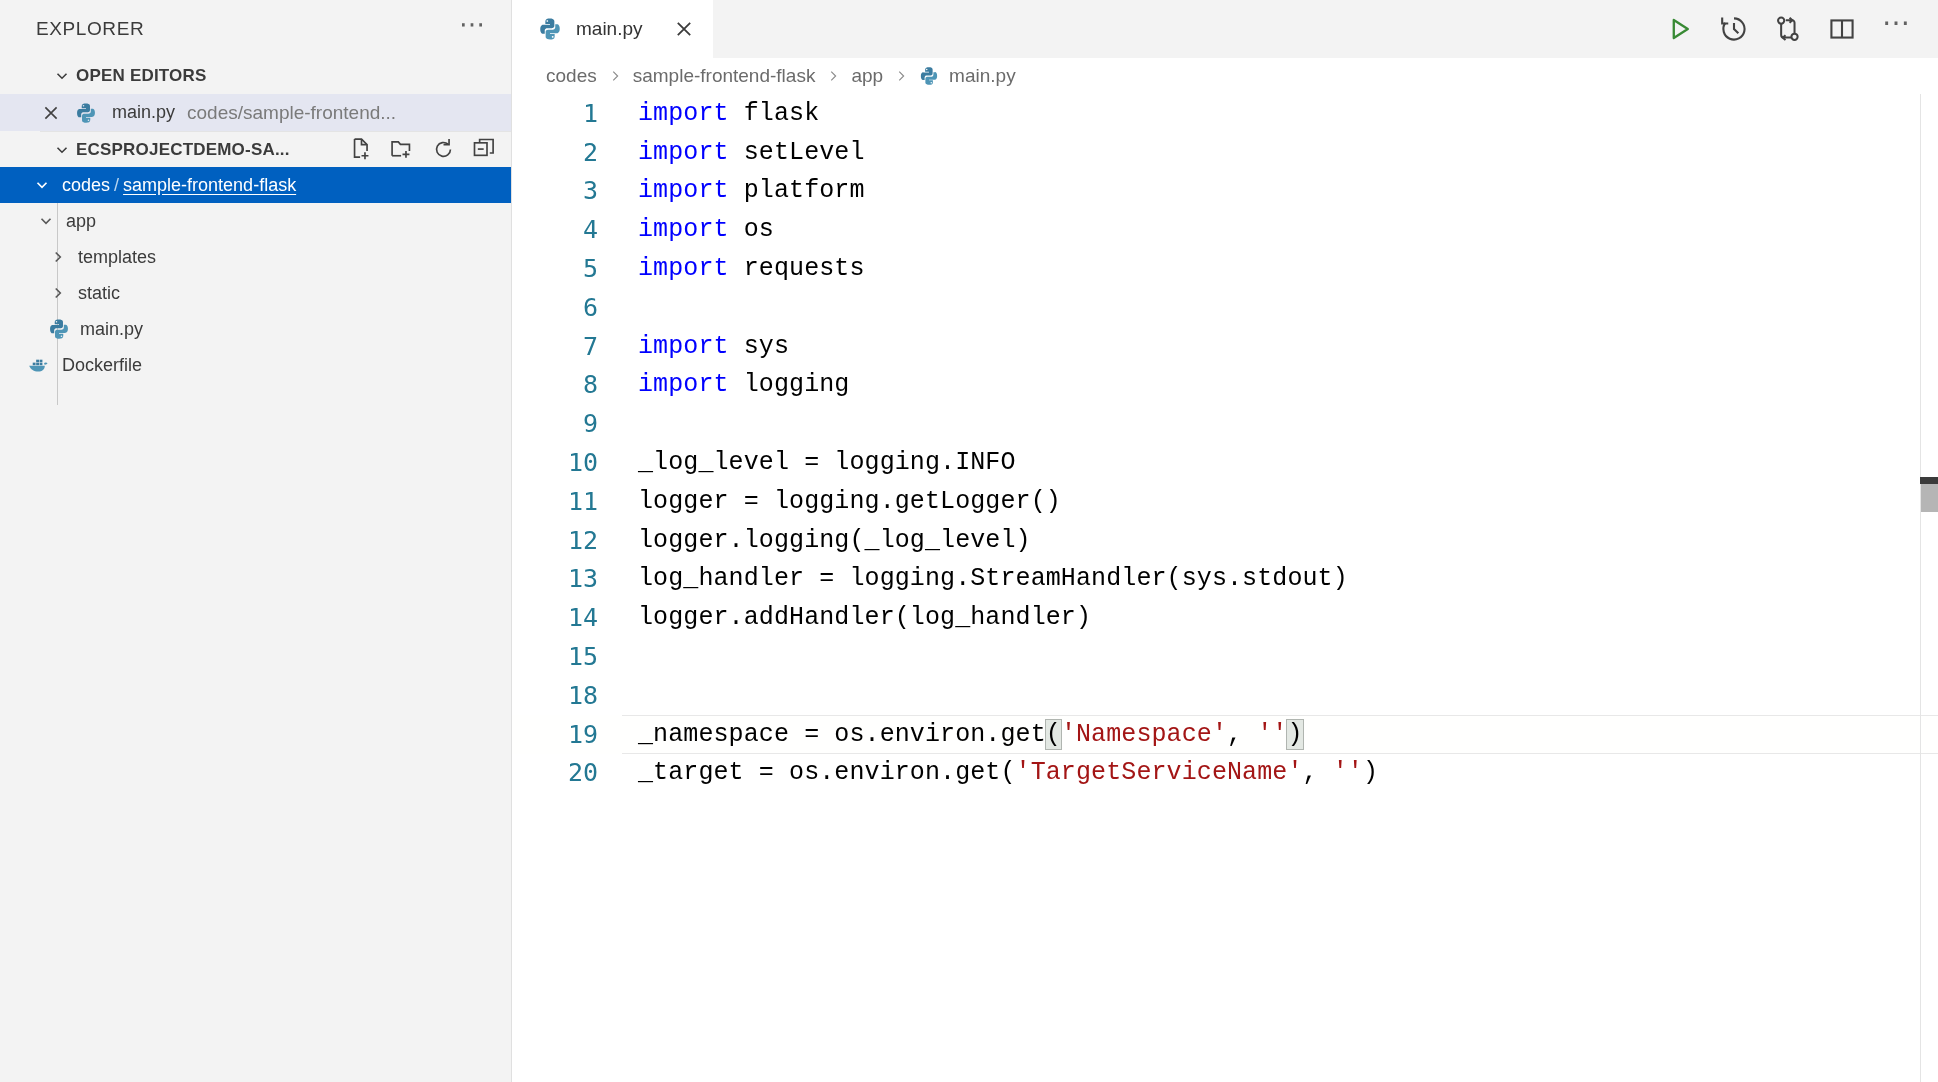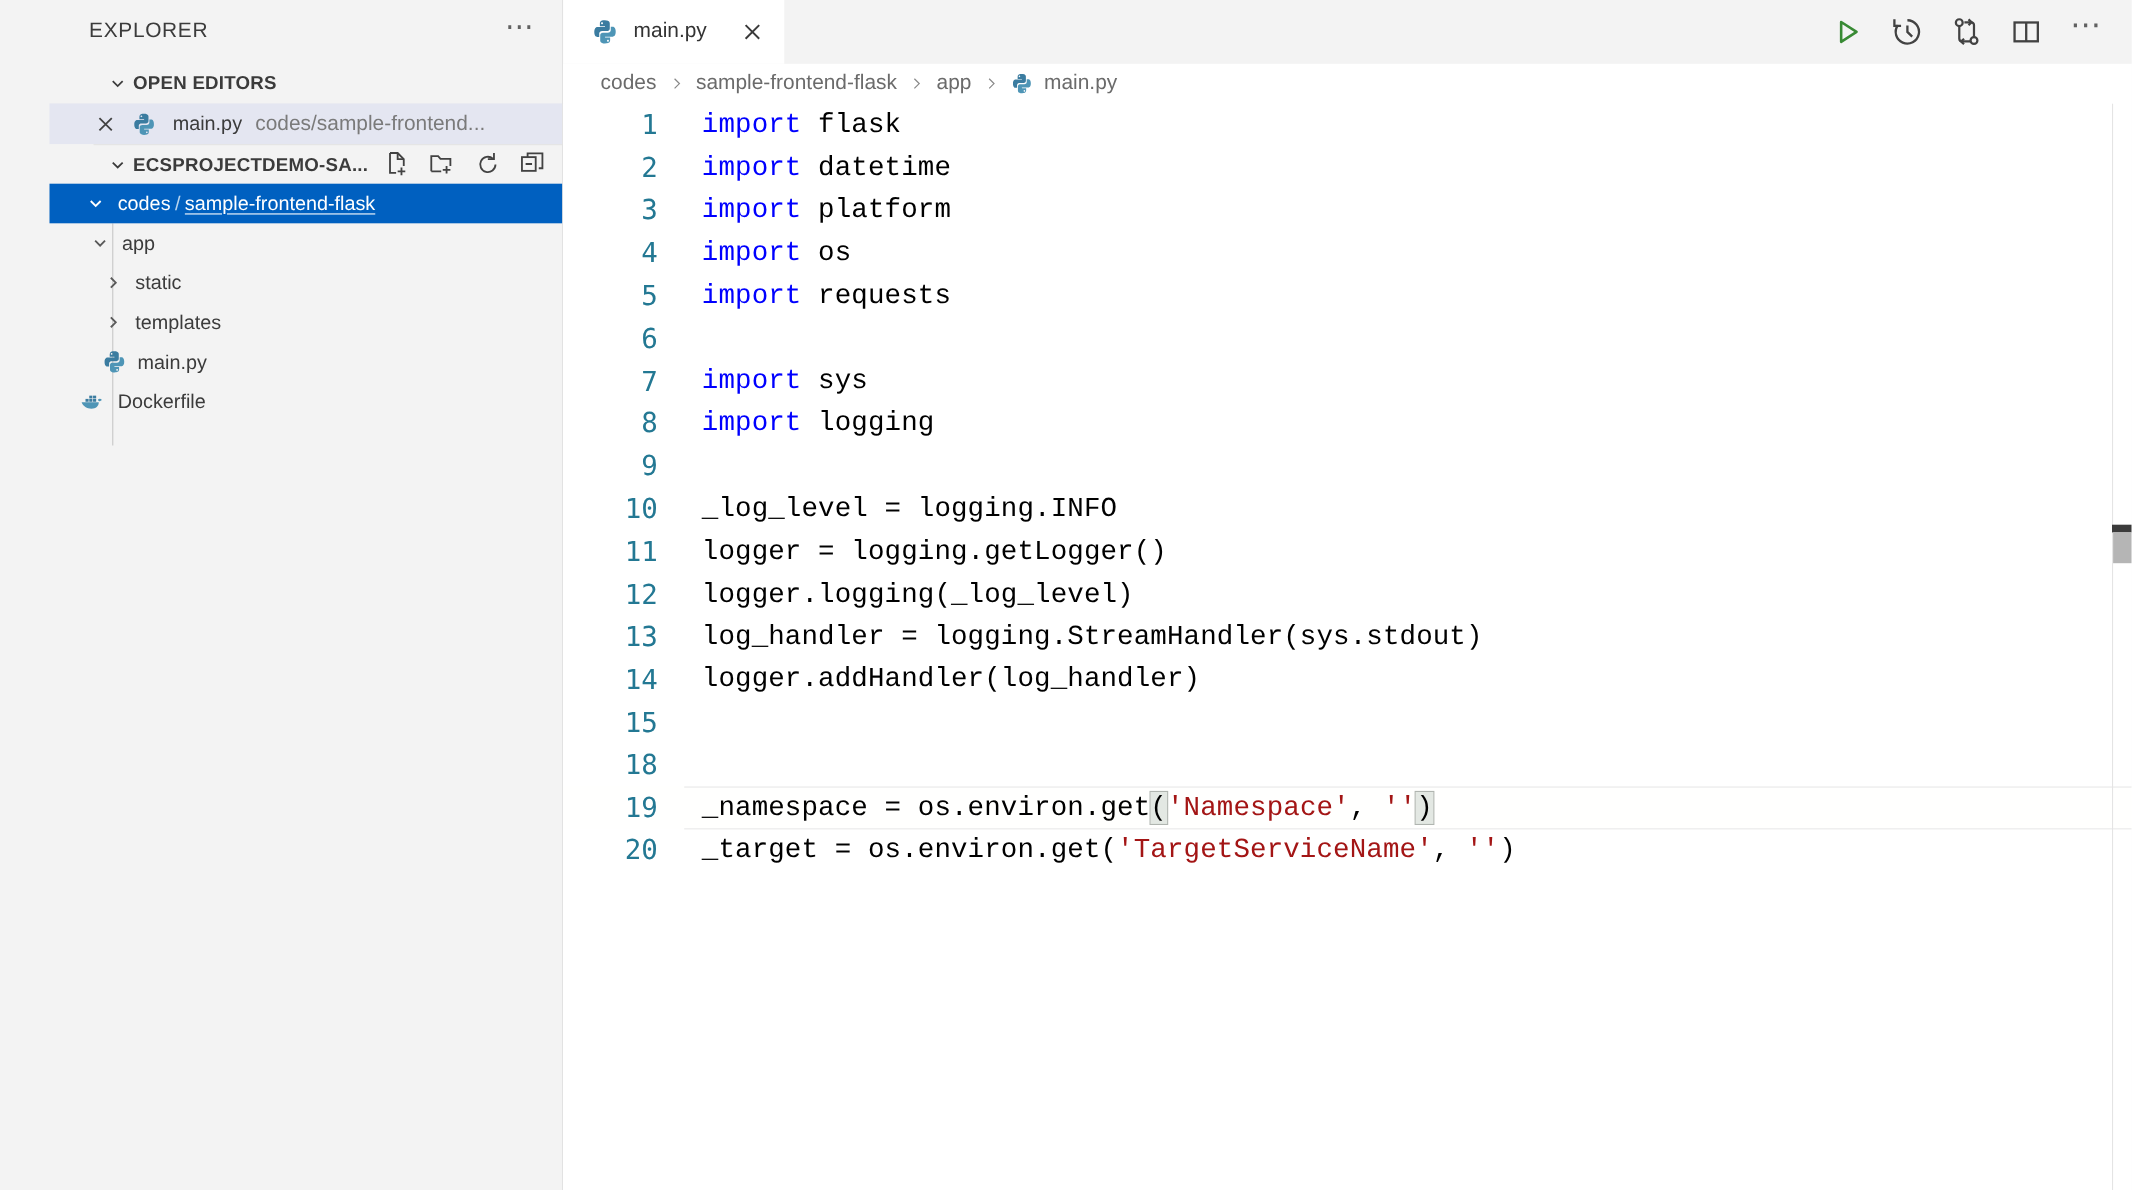--- a/index.html
+++ b/index.html
@@ -20,21 +20,20 @@
   
   #sidebar {
     width: 512px;
     height: 1082px;
     background: #f3f3f3;
     border-right: 1px solid #e0e0e0;
     display: flex;
     flex-direction: column;
     flex: 0 0 512px;
     position: relative;
-    padding-left: 45px;
   }
   .sidebar-title-row {
     height: 58px;
     display: flex;
     align-items: center;
     justify-content: space-between;
     padding: 0 24px 0 36px;
     flex: 0 0 58px;
   }
   .sidebar-title {
@@ -414,30 +413,30 @@
         </span>
         <span class="tree-label">app</span>
       </div>
 
       <div class="tree-row" style="padding-left:44px;">
         <span class="twisty">
           <svg width="18" height="18" viewBox="0 0 16 16">
               <path d="M6 4l4 4-4 4" fill="none" stroke="#5a5a5a" stroke-width="1.5"></path>
             </svg>
         </span>
-        <span class="tree-label">static</span>
+        <span class="tree-label">templates</span>
       </div>
 
       <div class="tree-row" style="padding-left:44px;">
         <span class="twisty">
           <svg width="18" height="18" viewBox="0 0 16 16">
               <path d="M6 4l4 4-4 4" fill="none" stroke="#5a5a5a" stroke-width="1.5"></path>
             </svg>
         </span>
-        <span class="tree-label">templates</span>
+        <span class="tree-label">static</span>
       </div>
 
       <div class="tree-row" style="padding-left:44px;">
         <span class="ficon">
           <svg width="22" height="22" viewBox="0 0 16 16">
             <path d="M7.9 1c-1.6 0-3 .3-3 1.9v1.7h3.1v.5H3.6S1.5 4.9 1.5 8.1c0 3.1 1.8 3 1.8 3h1.2V9.3s-.1-1.8 1.7-1.8h3s1.7 0 1.7-1.6V2.9S11.2 1 7.9 1zM6.2 2.1c.3 0 .6.3.6.6s-.3.6-.6.6-.6-.3-.6-.6.3-.6.6-.6z" fill="#3b7ca0"></path>
             <path d="M8.1 15c1.6 0 3-.3 3-1.9v-1.7H8v-.5h4.4s2.1.2 2.1-3c0-3.1-1.8-3-1.8-3h-1.2v1.8s.1 1.8-1.7 1.8h-3s-1.7 0-1.7 1.6v2.9S4.8 15 8.1 15zm1.7-1.1c-.3 0-.6-.3-.6-.6s.3-.6.6-.6.6.3.6.6-.3.6-.6.6z" fill="#4e95b6"></path>
           </svg>
         </span>
         <span class="tree-label">main.py</span>
@@ -535,21 +534,21 @@
         <svg width="20" height="20" viewBox="0 0 16 16">
           <path d="M7.9 1c-1.6 0-3 .3-3 1.9v1.7h3.1v.5H3.6S1.5 4.9 1.5 8.1c0 3.1 1.8 3 1.8 3h1.2V9.3s-.1-1.8 1.7-1.8h3s1.7 0 1.7-1.6V2.9S11.2 1 7.9 1zM6.2 2.1c.3 0 .6.3.6.6s-.3.6-.6.6-.6-.3-.6-.6.3-.6.6-.6z" fill="#3b7ca0"></path>
           <path d="M8.1 15c1.6 0 3-.3 3-1.9v-1.7H8v-.5h4.4s2.1.2 2.1-3c0-3.1-1.8-3-1.8-3h-1.2v1.8s.1 1.8-1.7 1.8h-3s-1.7 0-1.7 1.6v2.9S4.8 15 8.1 15zm1.7-1.1c-.3 0-.6-.3-.6-.6s.3-.6.6-.6.6.3.6.6-.3.6-.6.6z" fill="#4e95b6"></path>
         </svg>
       </span>
       <span class="bc-item">main.py</span>
     </div>
 
     <div class="code-area" id="code-area">
         <div class="code-line"><span class="ln">1</span><span class="code-text"><span class="kw">import</span><span> flask</span></span></div>
-        <div class="code-line"><span class="ln">2</span><span class="code-text"><span class="kw">import</span><span> datetime</span></span></div>
+        <div class="code-line"><span class="ln">2</span><span class="code-text"><span class="kw">import</span><span> setLevel</span></span></div>
         <div class="code-line"><span class="ln">3</span><span class="code-text"><span class="kw">import</span><span> platform</span></span></div>
         <div class="code-line"><span class="ln">4</span><span class="code-text"><span class="kw">import</span><span> os</span></span></div>
         <div class="code-line"><span class="ln">5</span><span class="code-text"><span class="kw">import</span><span> requests</span></span></div>
         <div class="code-line"><span class="ln">6</span><span class="code-text"></span></div>
         <div class="code-line"><span class="ln">7</span><span class="code-text"><span class="kw">import</span><span> sys</span></span></div>
         <div class="code-line"><span class="ln">8</span><span class="code-text"><span class="kw">import</span><span> logging</span></span></div>
         <div class="code-line"><span class="ln">9</span><span class="code-text"></span></div>
         <div class="code-line"><span class="ln">10</span><span class="code-text"><span>_log_level = logging.INFO</span></span></div>
         <div class="code-line"><span class="ln">11</span><span class="code-text"><span>logger = logging.getLogger()</span></span></div>
         <div class="code-line"><span class="ln">12</span><span class="code-text"><span>logger.logging(_log_level)</span></span></div>

